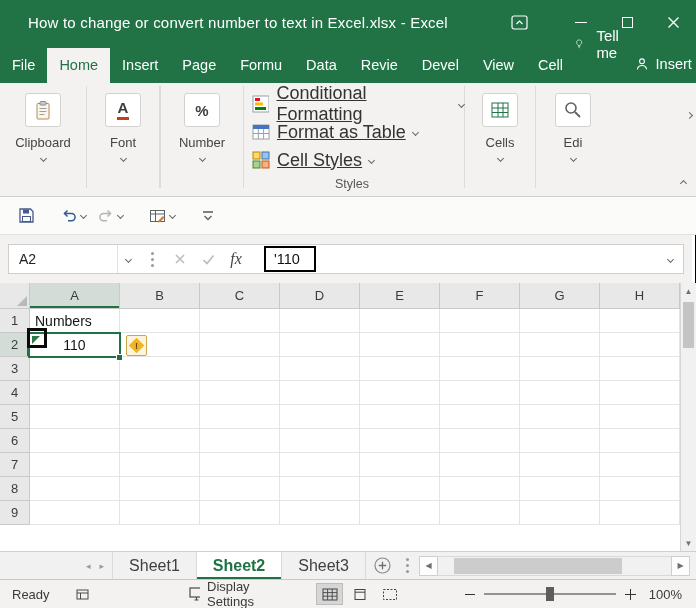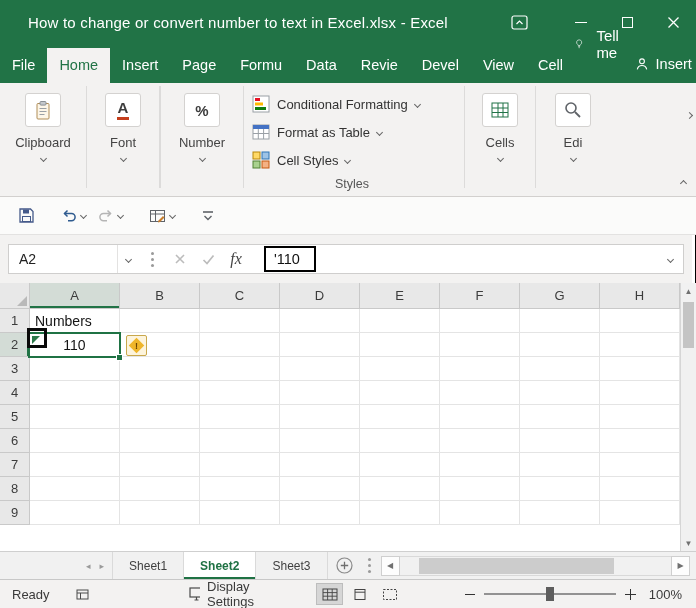--- a/index.html
+++ b/index.html
@@ -35,21 +35,21 @@
   .iconbox { width:36px; height:34px; background:#fff; border:1px solid #d4d2d0; border-radius:3px;
              display:flex; align-items:center; justify-content:center; }
   .glabel { font-size:13px; color:#444; margin-top:8px; }
   .gchv { margin-top:6px; }
   .chv { display:inline-block; width:5px; height:5px; border-right:1.4px solid #666; border-bottom:1.4px solid #666; transform:rotate(45deg); }
   .chv.up { transform:rotate(-135deg); }
   .chv.rgt { transform:rotate(-45deg); }
   .fonticon { font-weight:bold; font-size:15px; color:#3d3d3d; border-bottom:3px solid #c43e1c; line-height:1.1; padding:0 1px 1px; }
   .pcticon { font-weight:bold; font-size:15px; color:#3d3d3d; }
   .stylesgroup { width:220px; display:flex; flex-direction:column; padding:7px 0 0 8px; flex:0 0 auto; }
-  .srow { display:flex; align-items:center; gap:7px; height:28px; font-size:13px; color:#333; }
+  .srow { display:flex; align-items:center; gap:7px; height:28px; font-size:18px; color:#333;text-decoration:underline; }
   .sglabel { margin-top:3px; text-align:center; font-size:12.5px; color:#555; width:200px; }
   .collapse { position:absolute; right:10px; bottom:10px; }
   .rscroll { position:absolute; right:4px; top:30px; }
 
   
   .qat { position:absolute; top:197px; left:0; right:0; height:38px; background:#fbfbfa;
          border-bottom:1px solid #e3e2e1; display:flex; align-items:center; padding-left:12px; }
   .qbtn { display:flex; align-items:center; gap:4px; padding:5px 6px; }
   .qgap { width:14px; }
 
@@ -98,21 +98,21 @@
   .errbtn { position:absolute; left:126px; top:52px; width:21px; height:21px; background:#fdf4dc; border:1px solid #c9a84c;
             border-radius:2px; display:flex; align-items:center; justify-content:center; }
   .diamond { position:relative; width:11px; height:11px; background:#efb52a; transform:rotate(45deg); }
   .diamond::after { content:"!"; position:absolute; inset:0; transform:rotate(-45deg); color:#6b4400;
                     font-size:9px; font-weight:bold; display:flex; align-items:center; justify-content:center; }
 
   
   .sheetbar { position:absolute; top:551px; left:0; right:0; height:28px; background:#f1f1f1;
               border-top:1px solid #cfcfcf; display:flex; align-items:stretch; }
   .navs { margin-left:86px; display:flex; align-items:center; gap:9px; color:#9a9a9a; font-size:9px; padding-right:8px; }
-  .stab { padding:0 16px; display:flex; align-items:center; font-size:12px; color:#3f3f3f; border-right:1px solid #dadada; }
+  .stab { padding:0 16px; display:flex; align-items:center; font-size:16px; color:#3f3f3f; border-right:1px solid #dadada; }
   .stab.first { border-left:1px solid #dadada; }
   .stab.active { background:#fff; color:#1f7244; font-weight:bold; box-shadow: inset 0 -2px 0 #1f7244; }
   .addsheet { width:34px; display:flex; align-items:center; justify-content:center; }
   .tabdots { align-self:center; margin:0 6px; }
   .hscroll { flex:1; display:flex; align-items:center; gap:0; margin:3px 6px 3px 4px; }
   .harr { width:19px; height:20px; background:#fdfdfd; border:1px solid #cfcfcf; display:flex; align-items:center;
           justify-content:center; color:#707070; font-size:8px; }
   .htrack { flex:1; height:20px; background:#f1f1f1; border-top:1px solid #d9d9d9; border-bottom:1px solid #d9d9d9; position:relative; }
   .hthumb { position:absolute; left:7%; top:1px; width:72%; height:16px; background:#cccccc; }
 

